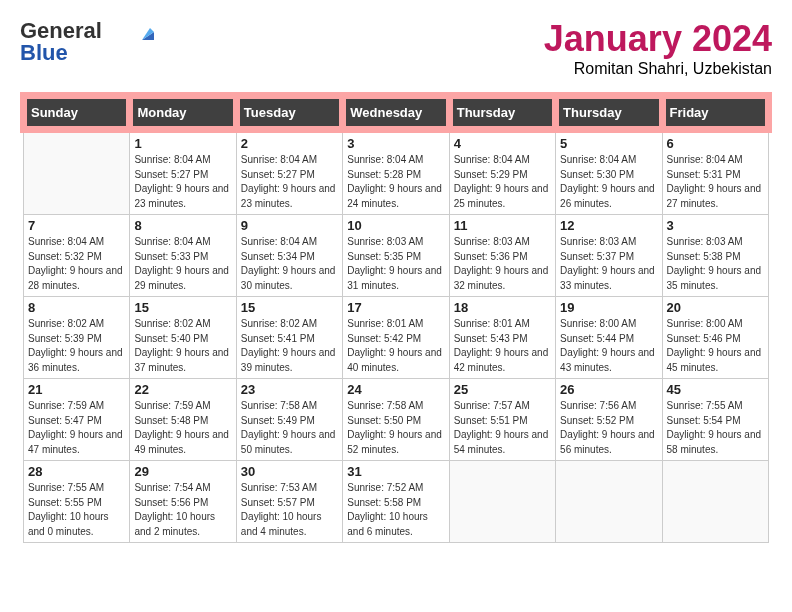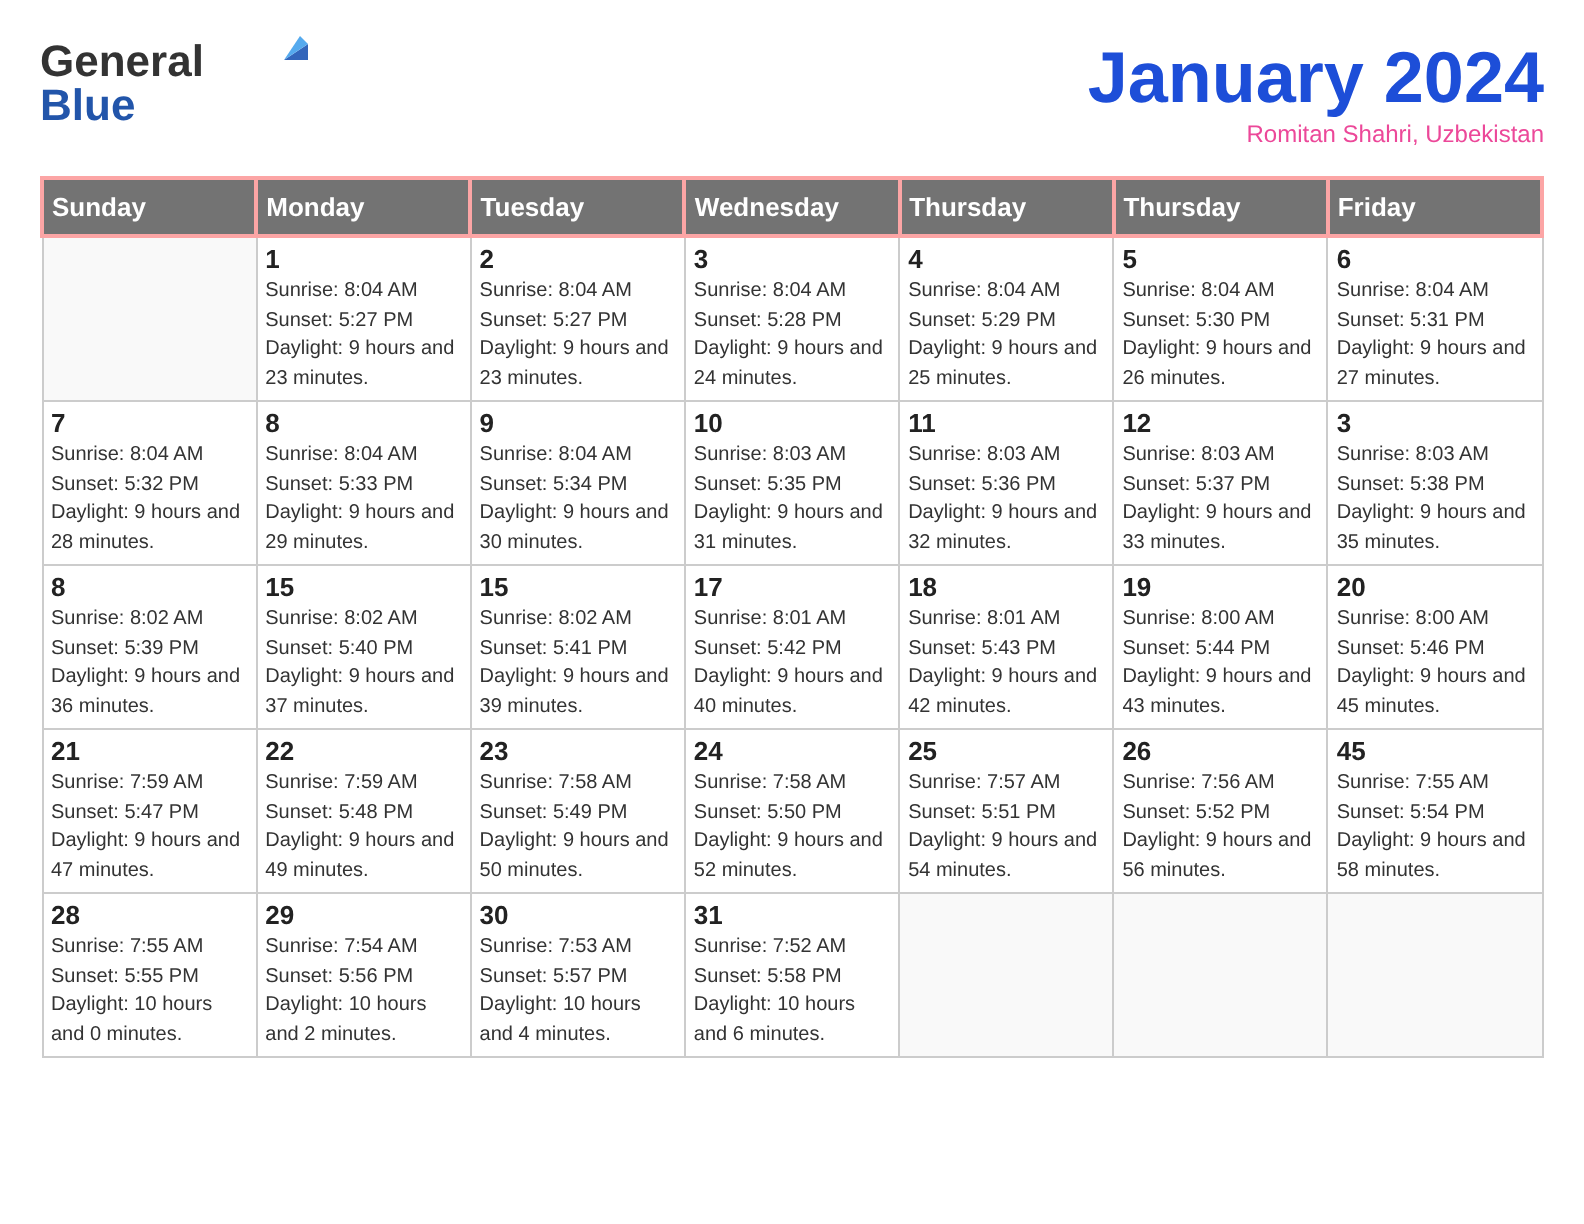--- a/index.html
+++ b/index.html
@@ -25,39 +25,39 @@
       align-items: center;
     }
     .logo-general { color: #333; }
     .logo-blue { color: #2255aa; }
     .title-section {
       text-align: right;
     }
     .month-title {
       font-size: 36px;
       font-weight: bold;
-      color: #1d4ed8;
+      color: #be185d;
     }
     .location {
-      font-size: 12px;
-      color: #ec4899;
+      font-size: 16px;
+      color: #000000;
     }
     .calendar {
       width: 100%;
       border-collapse: collapse;
       table-layout: fixed;
     }
     .calendar th {
-      background: #737373;
+      background: #404040;
       color: #fff;
       font-size: 13px;
       font-weight: bold;
       padding: 6px 4px;
       text-align: left;
-      border: 2px solid #fca5a5;
+      border: 7px solid #fca5a5;
     }
     .calendar td {
       border: 1px solid #ccc;
       vertical-align: top;
       padding: 3px 4px;
       font-size: 10.5px;
       color: #222;
       height: 82px;
       background: #fff;
     }
@@ -76,21 +76,21 @@
       line-height: 1.45;
     }
   </style>
 </head>
 <body>
 
 <div class="page">
   <div class="header">
     <div class="logo">
       <div>
-        <div style="display:flex;align-items:flex-start;gap:32px;">
+        <div style="display:flex;align-items:flex-end;gap:32px;">
           <span class="logo-general" style="font-size:22px;font-weight:bold;">General</span>
           <svg width="22" height="22" viewBox="0 0 22 22" style="margin-left:2px;margin-top:-6px;">
             <polygon points="6,18 18,10 18,18" fill="#3366bb"></polygon>
             <polygon points="6,18 14,6 18,10" fill="#55aaee"></polygon>
           </svg>
         </div>
         <div class="logo-blue" style="font-size:22px;font-weight:bold;margin-top:-4px;">Blue</div>
       </div>
     </div>
     <div class="title-section">

